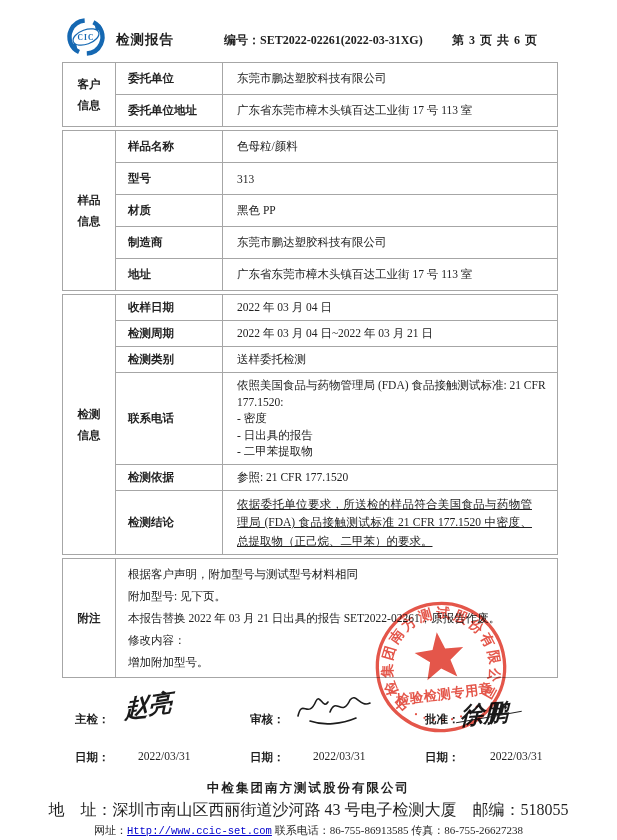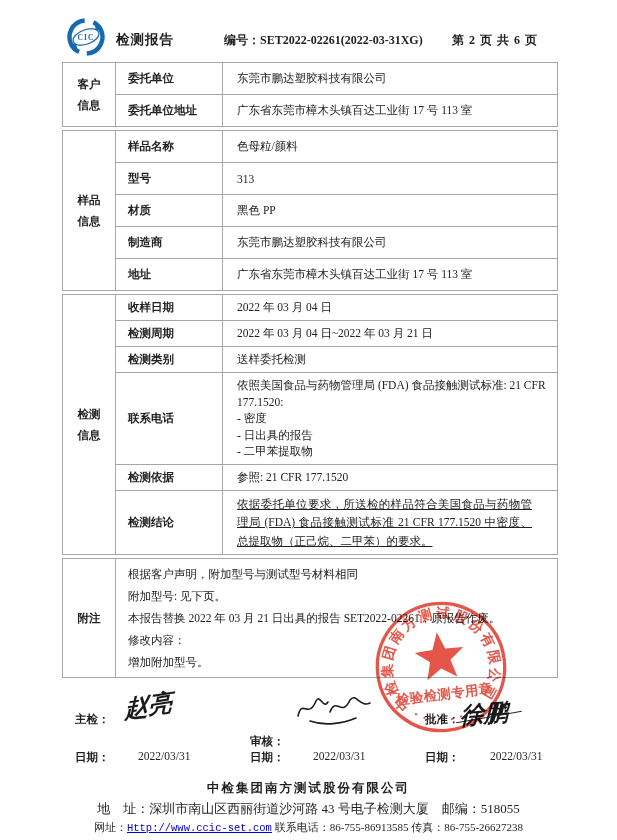--- a/index.html
+++ b/index.html
@@ -27,60 +27,60 @@
   .tbl-sample tr { height:32px; }
   .tbl-test tr.r-simple { height:26px; }
   .tbl-test td.multiline { padding:4px 8px 4px 14px; line-height:16.5px; }
   .tbl-test td.concl { padding:4px 25px 4px 14px; line-height:18.5px; text-align:justify;text-decoration:underline; }
   .tbl-notes td.notes-val { padding:4px 8px 4px 12px; line-height:22px; }
   .tbl-notes td.sec-hd { font-weight:700; }
 
   
   .signs { position:relative; height:92px; margin:6px 0 0 62px; width:496px; font-size:11.5px; }
   .signs .lab { position:absolute; top:28px; font-weight:700; }
-  .lab-1 { left:13px; } .lab-2 { left:188px;margin-top:22px; } .lab-3 { left:363px; }
+  .lab-1 { left:13px; } .lab-2 { left:188px; } .lab-3 { left:363px; }
   .sig-text { position:absolute; font-size:24px; font-weight:700; font-style:italic; color:#1a1a1a; white-space:nowrap; }
   .sig-1 { left:62px; top:6px; transform:rotate(-9deg) skewX(-8deg); }
   .sig-3 { left:398px; top:14px; transform:rotate(-5deg) skewX(-6deg); }
   .sig-3::after { content:""; position:absolute; left:-4px; right:-14px; top:58%; border-top:1.6px solid #222; transform:rotate(-5deg); }
   .sig-svg { position:absolute; left:228px; top:4px; }
   .dlab { position:absolute; top:66px; font-weight:700; }
   .dval { position:absolute; top:66px; }
   .dlab-1 { left:13px; } .dval-1 { left:76px; }
   .dlab-2 { left:188px; } .dval-2 { left:251px; }
   .dlab-3 { left:363px; } .dval-3 { left:428px; }
 
   
   .stamp { position:absolute; left:364px; top:590px; width:154px; height:154px;
            transform:rotate(-7deg); mix-blend-mode:multiply; opacity:.92; pointer-events:none; }
 
   
   .footer { text-align:center; margin-top:4px; }
   .f-company { font-size:12.5px; font-weight:700; letter-spacing:2px; }
-  .f-addr { font-size:13px; margin-top:3px; }
+  .f-addr { font-size:16px; margin-top:3px; }
   .f-web { font-size:11px; margin-top:2px; }
   .f-url { color:#0000cc; text-decoration:underline;
            font-family:"Liberation Mono","DejaVu Sans Mono",monospace; font-size:10.5px; cursor:pointer; }
 </style>
 </head>
 <body>
 
 <div class="page">
 
   <div class="header">
     <svg class="logo" viewBox="0 0 44 44">
       <circle cx="22" cy="22" r="16.5" fill="none" stroke="#1568b2" stroke-width="4.4" stroke-dasharray="43 9 43 9" transform="rotate(115 22 22)"></circle>
       <polygon points="5.5,30.5 13.5,35.5 12,27.5" fill="#1568b2"></polygon>
       <polygon points="38.5,13.5 30.5,8.5 32,16.5" fill="#1568b2"></polygon>
       <ellipse cx="22" cy="22" rx="13.5" ry="7.2" fill="#ffffff" stroke="#1568b2" stroke-width="1.2" transform="rotate(-20 22 22)"></ellipse>
       <text x="22" y="25" text-anchor="middle" font-size="7.5" font-weight="bold" letter-spacing="1" fill="#1568b2">CIC</text>
     </svg>
     <div class="hdr-title">检测报告</div>
     <div class="hdr-no"><span>编号：</span><span>SET2022-02261(2022-03-31XG)</span></div>
-    <div class="hdr-page">第 2 页 共 6 页</div>
+    <div class="hdr-page">第 3 页 共 6 页</div>
   </div>
 
   <table class="sec-tbl tbl-customer">
     <tbody>
         <tr>
       <td class="sec-hd" rowspan="2">
         <span>客户</span>
         <span>信息</span>
       </td>
       <td class="f-lbl">委托单位</td>

